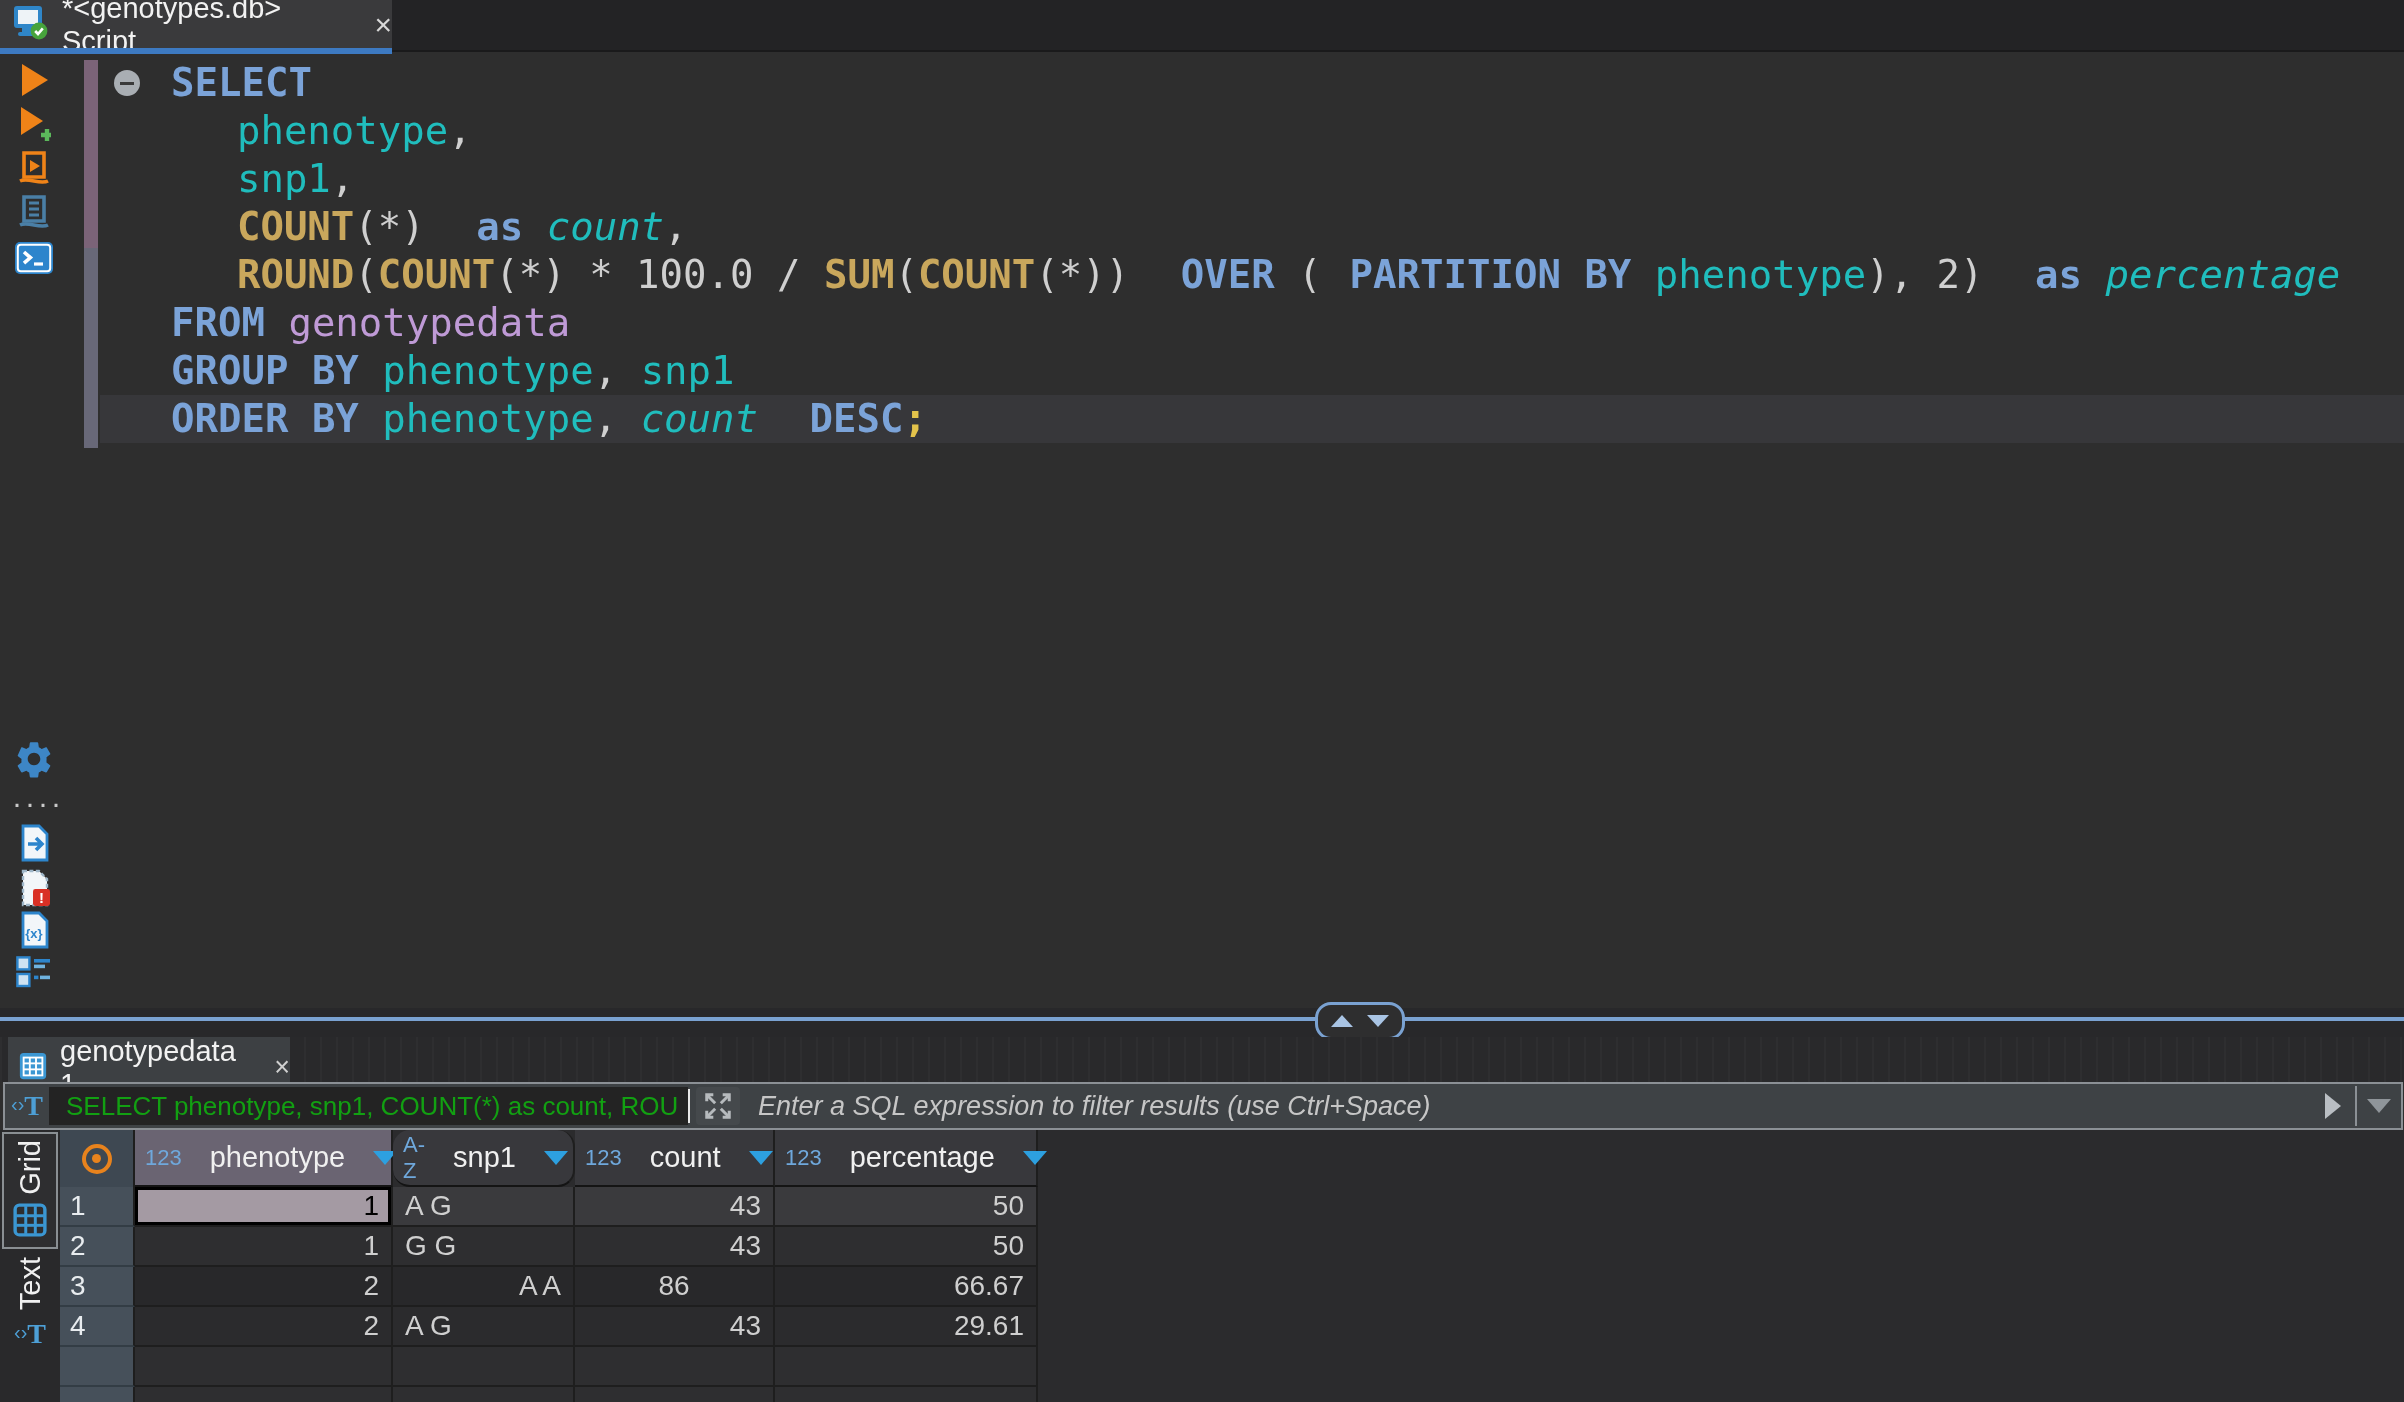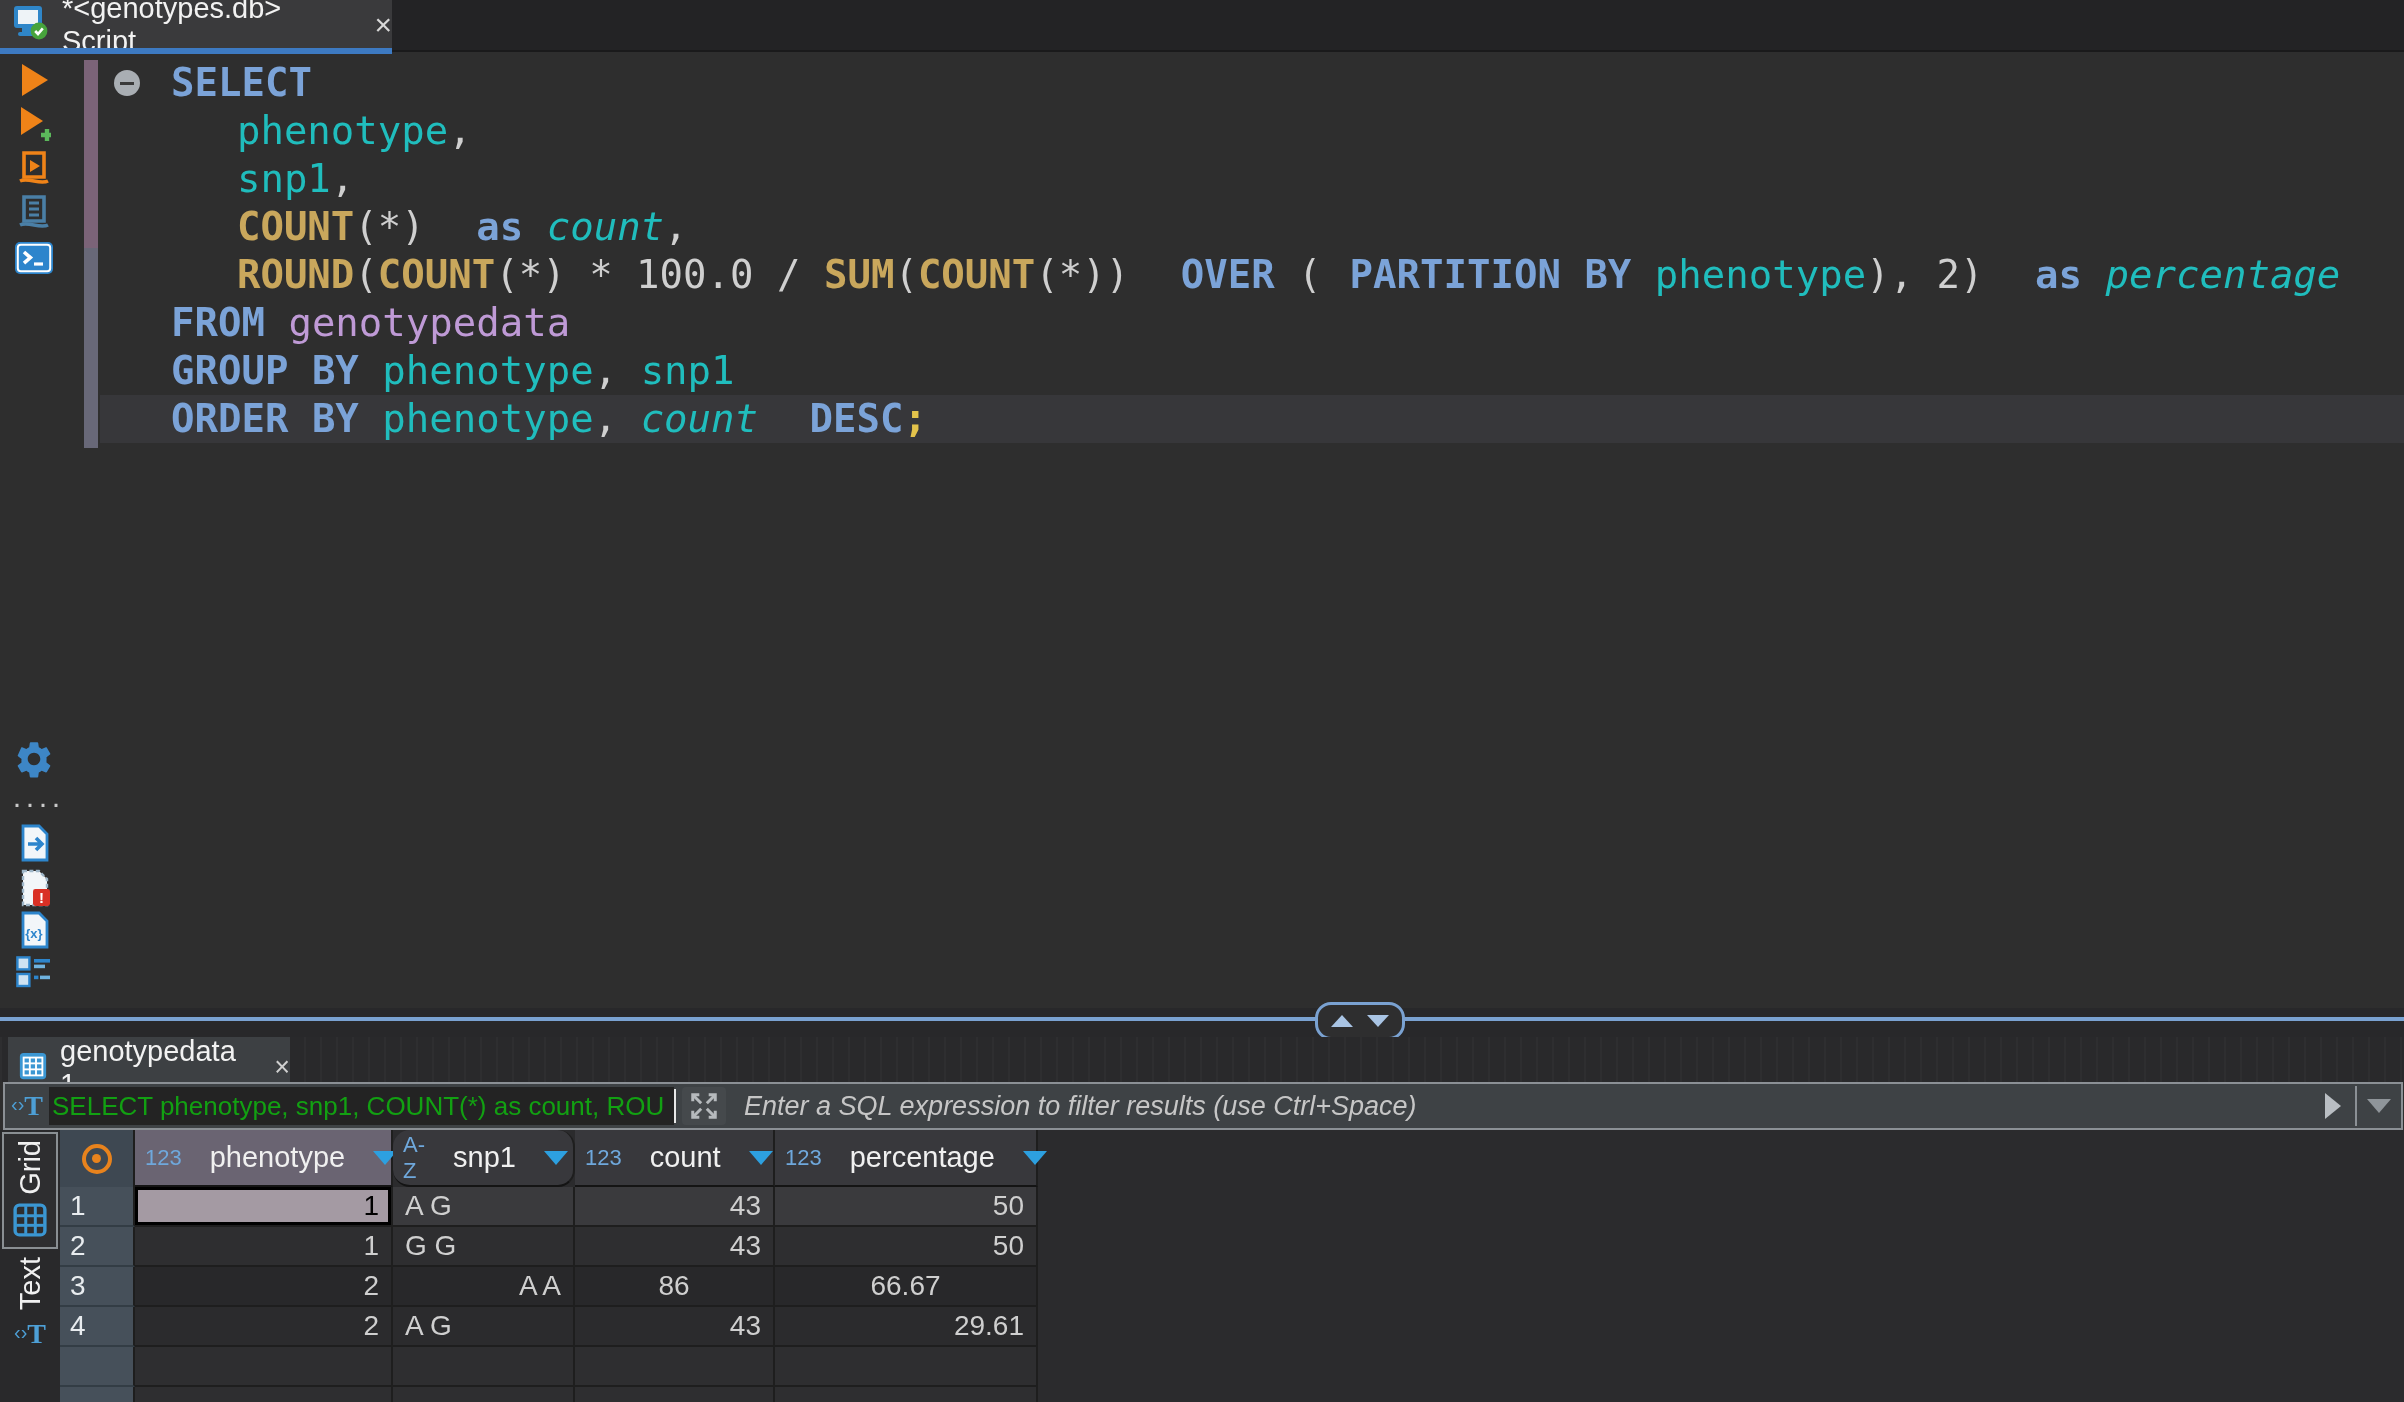--- a/index.html
+++ b/index.html
@@ -53,21 +53,21 @@
            display:flex;align-items:center;gap:12px;padding-left:10px;box-sizing:border-box;}
   .res-tab-title{color:#f2f2f2;font-size:29px;}
   .res-tab-close{color:#d0d0d0;font-size:27px;margin-left:6px;cursor:pointer;}
 
   .filterbar{position:absolute;left:3px;top:1082px;width:2396px;height:44px;background:#3e4245;
              border:2px solid #8b9095;display:flex;align-items:center;box-sizing:content-box;}
   .sqltext-ic{width:44px;text-align:center;font-size:26px;color:#4d9fd6;flex:0 0 auto;}
   .sqltext-ic .brk{font-size:20px;vertical-align:4px;}
   .sqltext-ic .tee{font-family:"Liberation Serif",serif;font-weight:bold;font-size:28px;}
   .filter-query{width:622px;height:38px;background:#232323;color:#12a012;font-size:26px;
-                line-height:38px;padding-left:3px;overflow:hidden;white-space:nowrap;flex:0 0 auto;}
+                line-height:38px;padding-left:17px;overflow:hidden;white-space:nowrap;flex:0 0 auto;}
   .filter-cursor{width:2px;height:34px;background:#e8e8e8;flex:0 0 auto;}
   .expand-box{width:44px;height:38px;background:#45494c;border-radius:4px;margin-left:6px;
               display:grid;place-items:center;flex:0 0 auto;}
   .filter-ph{color:#c6c6c6;font-size:27px;font-style:italic;margin-left:18px;flex:1 1 auto;
              overflow:hidden;white-space:nowrap;}
   .apply-tri{width:0;height:0;border-top:13px solid transparent;border-bottom:13px solid transparent;
              border-left:16px solid #b9bec3;margin-right:14px;}
   .fdivider{width:2px;height:40px;background:#8b9095;margin-right:10px;}
   .fdrop{width:0;height:0;border-left:12px solid transparent;border-right:12px solid transparent;
          border-top:14px solid #8f959a;margin-right:10px;}
@@ -302,21 +302,21 @@
           <div class="cell" style="width: 258px; text-align: right;">1</div>
           <div class="cell" style="width: 182px; text-align: left;">G G</div>
           <div class="cell" style="width: 200px; text-align: right;">43</div>
           <div class="cell" style="width: 263px; text-align: right;">50</div>
         </div>
         <div class="grid-row r2">
           <div class="gutter">3</div>
           <div class="cell" style="width: 258px; text-align: right;">2</div>
           <div class="cell" style="width: 182px; text-align: right;">A A</div>
           <div class="cell" style="width: 200px; text-align: center;">86</div>
-          <div class="cell" style="width: 263px; text-align: center;">66.67</div>
+          <div class="cell" style="width: 263px; text-align: right;">66.67</div>
         </div>
         <div class="grid-row r3">
           <div class="gutter">4</div>
           <div class="cell" style="width: 258px; text-align: right;">2</div>
           <div class="cell" style="width: 182px; text-align: left;">A G</div>
           <div class="cell" style="width: 200px; text-align: right;">43</div>
           <div class="cell" style="width: 263px; text-align: right;">29.61</div>
         </div>
         <div class="grid-row r4">
           <div class="gutter"></div>

